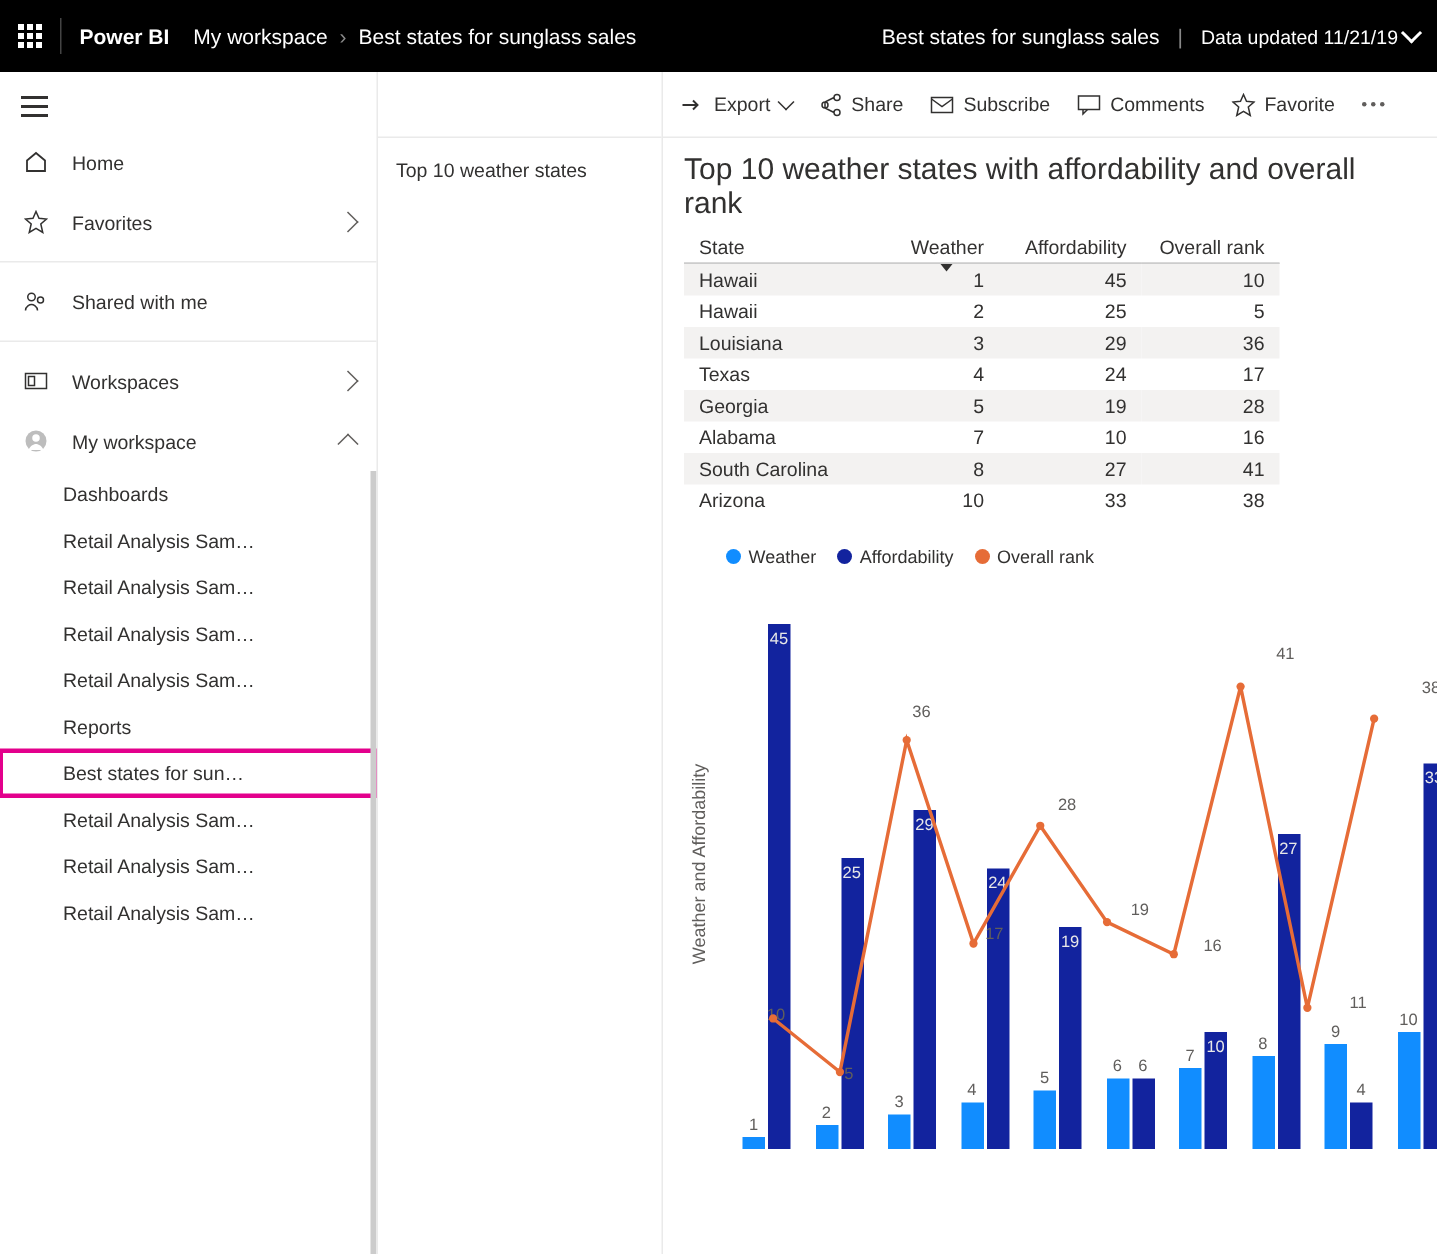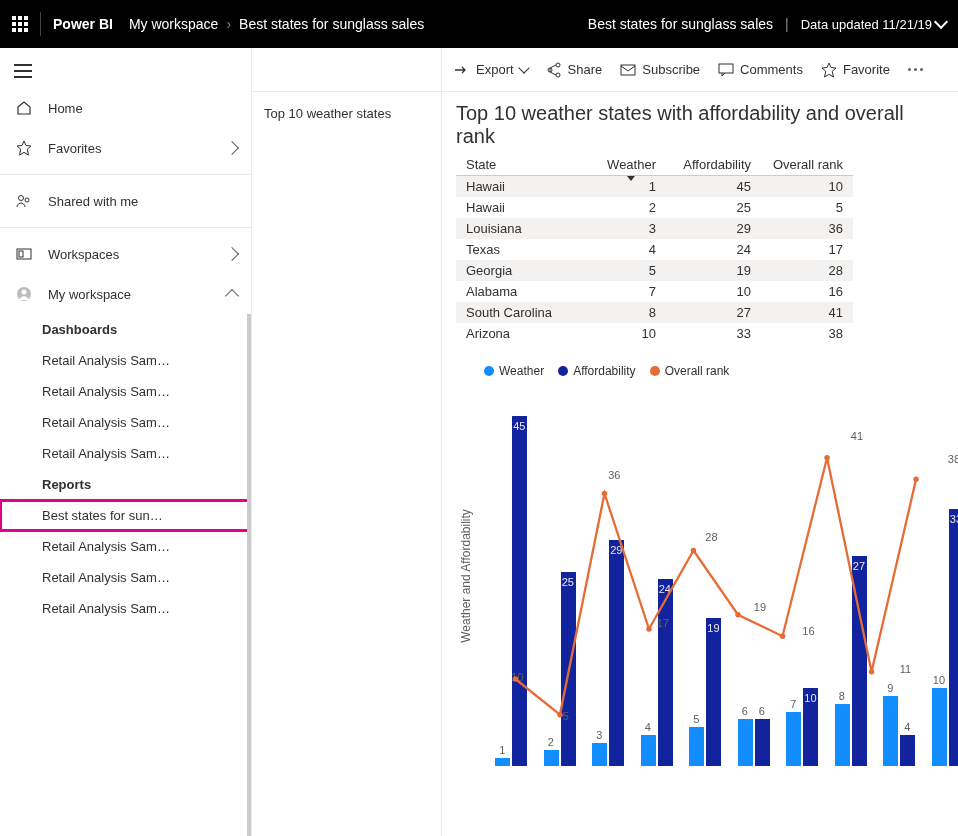--- a/index.html
+++ b/index.html
@@ -27,21 +27,21 @@
 .nav { width: 252px; border-right: 1px solid #eaeaea; display: flex; flex-direction: column; padding-top: 6px; }
 .hamburger { padding: 10px 14px; }
 .hamburger-icon { width: 18px; height: 14px; display: flex; flex-direction: column; justify-content: space-between; }
 .hamburger-icon span { height: 2px; background: #323130; }
 .nav-item { display: flex; align-items: center; height: 40px; padding: 0 14px; cursor: pointer; }
 .nav-item .ni-icon { width: 20px; display: flex; justify-content: center; align-items: center; margin-right: 14px; }
 .nav-item .ni-label { flex: 1; }
 .nav-item .ni-chev { width: 10px; height: 10px; border-right: 1.5px solid #605e5c; border-bottom: 1.5px solid #605e5c; transform: rotate(-45deg); }
 .nav-item .ni-chev-up { transform: rotate(-135deg); margin-top: 4px; }
 .nav-sep { height: 1px; background: #eaeaea; margin: 6px 0; }
-.nav-subhead { padding: 8px 31px 8px 42px; font-weight: 700; font-size: 13px; }
+.nav-subhead { padding: 8px 31px 8px 42px; font-weight: 400; font-size: 13px; }
 .nav-sub { padding: 8px 14px 8px 42px; color: #323130; cursor: pointer; overflow: hidden; text-overflow: ellipsis; white-space: nowrap; }
 .nav-sub.highlight { outline: 3px solid #e3008c; outline-offset: -2px; }
 .nav-scroll { overflow: hidden; position: relative; }
 .nav-scroll::after { content: ""; position: absolute; right: 0; top: 0; bottom: 0; width: 4px; background: #ccc; }
 
 .ico { width: 16px; height: 16px; }
 svg { display: block; }
 
 
 .pages { width: 190px; border-right: 1px solid #eaeaea; background: #fff; }

